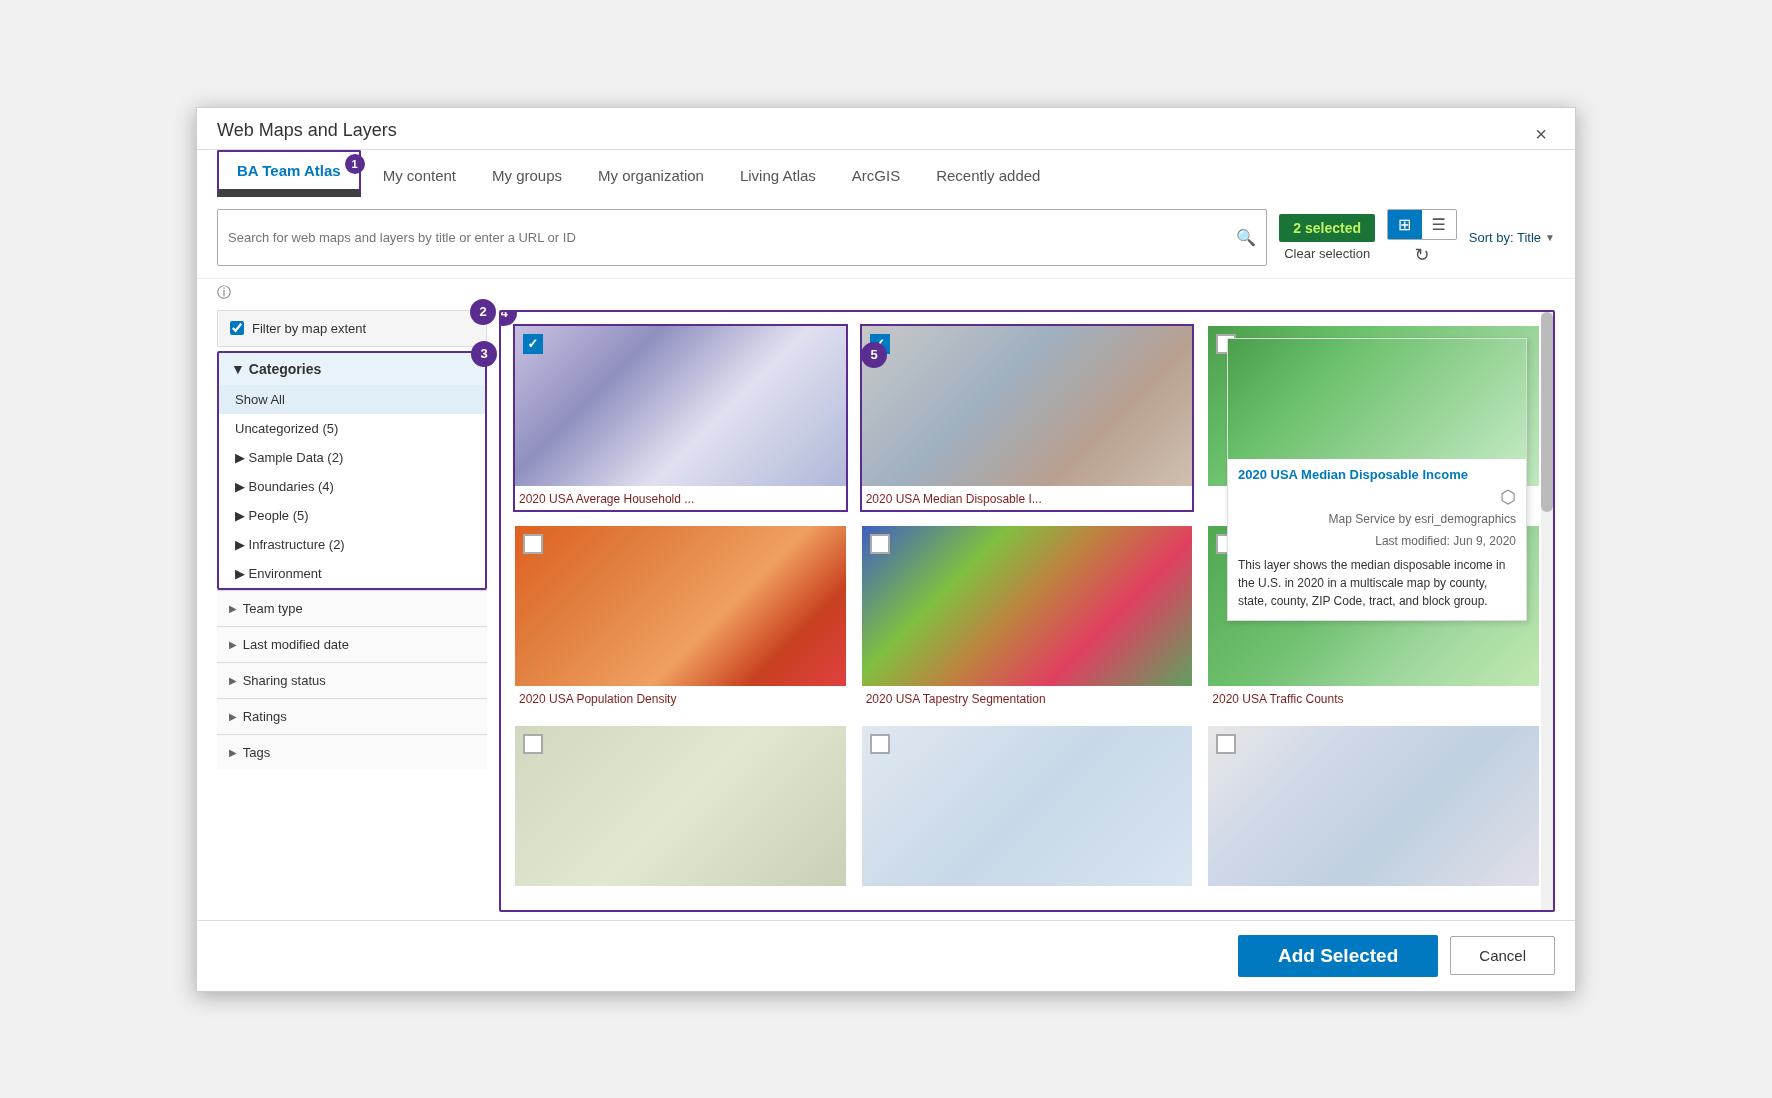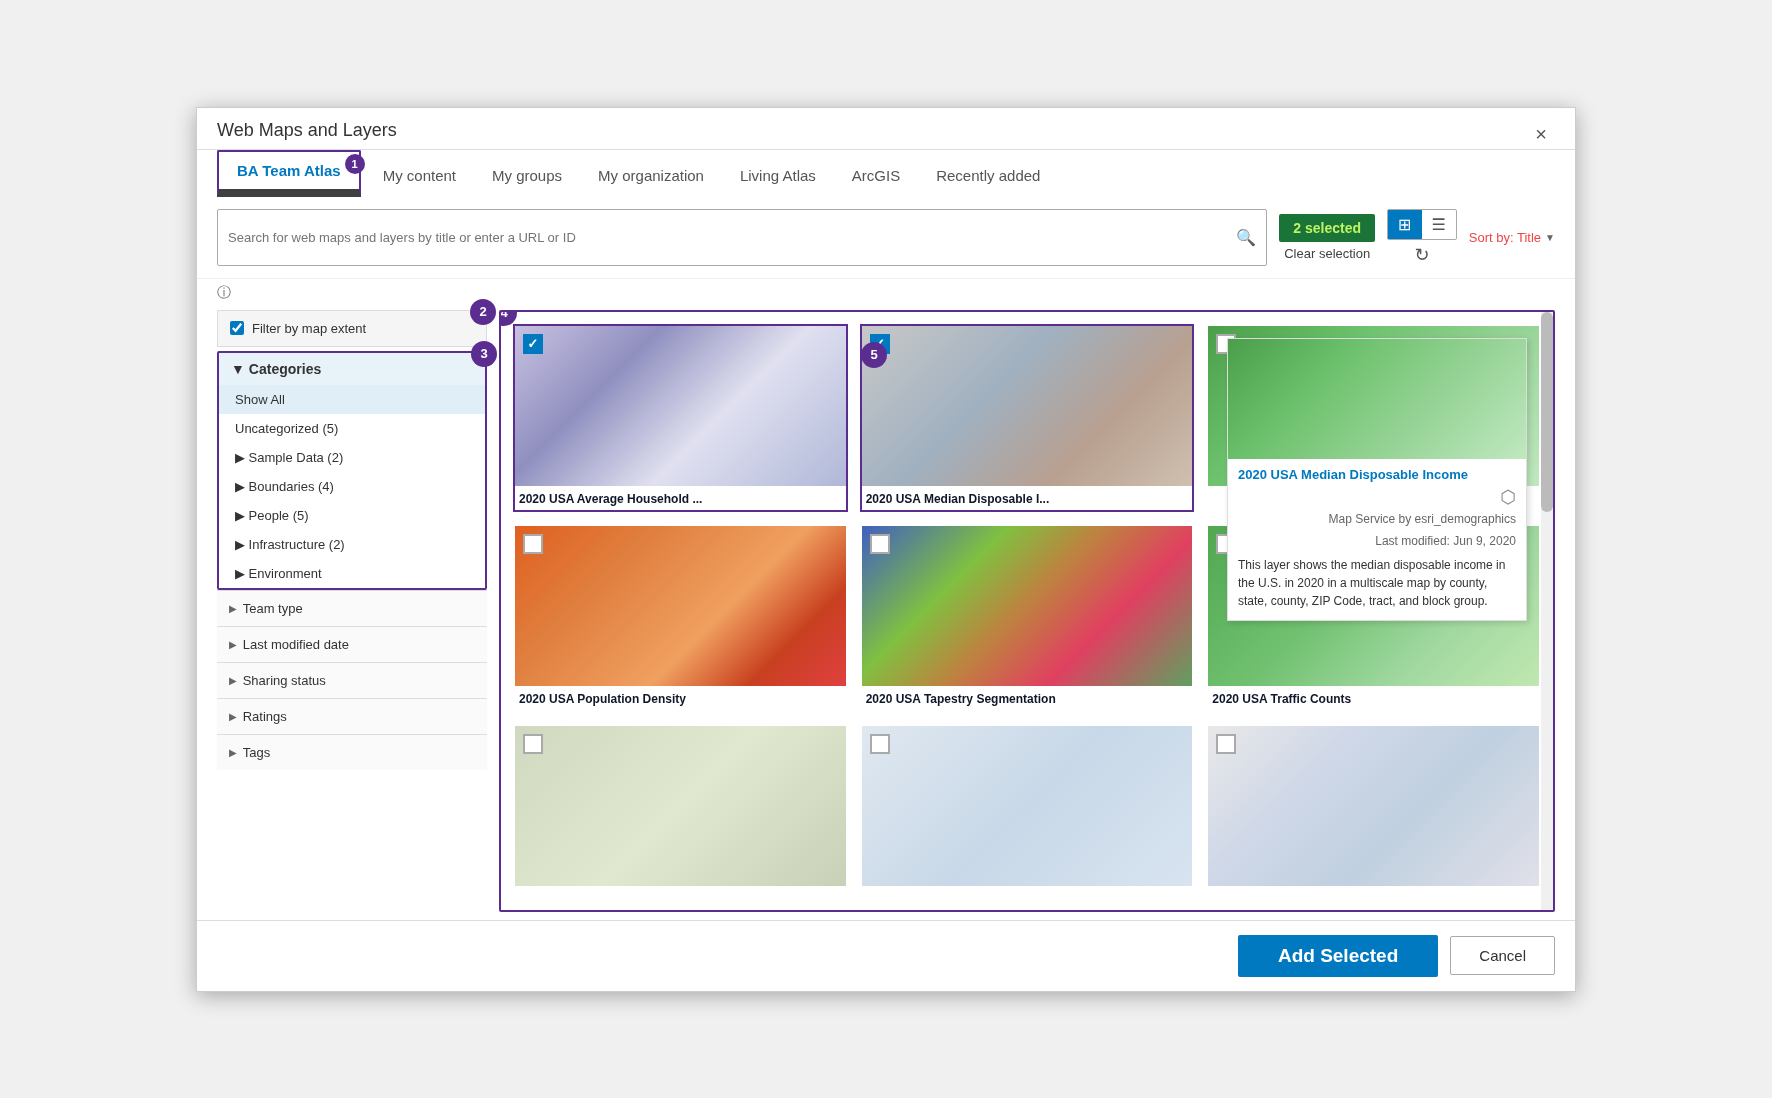--- a/index.html
+++ b/index.html
@@ -164,21 +164,21 @@
     }
 
     .view-refresh {
       font-size: 18px;
       cursor: pointer;
       color: #555;
     }
 
     .sort-label {
       font-size: 13px;
-      color: #ef4444;
+      color: #0c4a6e;
       white-space: nowrap;
       text-align: center;
     }
 
     .sort-dropdown {
       display: flex;
       align-items: center;
       gap: 4px;
       cursor: pointer;
       font-size: 13px;
@@ -339,24 +339,23 @@
 
     .grid-item-checkbox.checked::after {
       content: '✓';
       color: white;
       font-size: 13px;
       font-weight: bold;
     }
 
     .grid-item-label {
       font-size: 12px;
-      color: #0f172a;
+      color: #7f1d1d;
       padding: 6px 4px 4px;
       text-align: left;
-      font-weight: bold;
     }
 
     
     .thumb-avg-household {
       background: linear-gradient(135deg, #c8c0e0 0%, #9090c0 30%, #e0e0f0 60%, #b0b8d8 100%);
     }
     .thumb-median-disposable {
       background: linear-gradient(135deg, #c8c8c8 0%, #a0b0c0 40%, #b8a090 70%, #d0c0b0 100%);
     }
     .thumb-median-disposable-detail {

